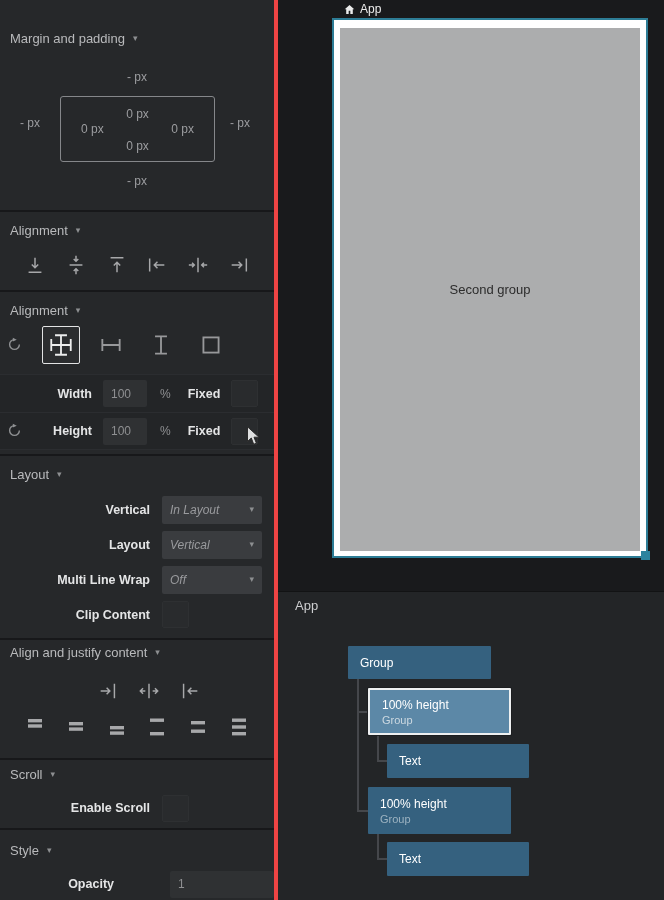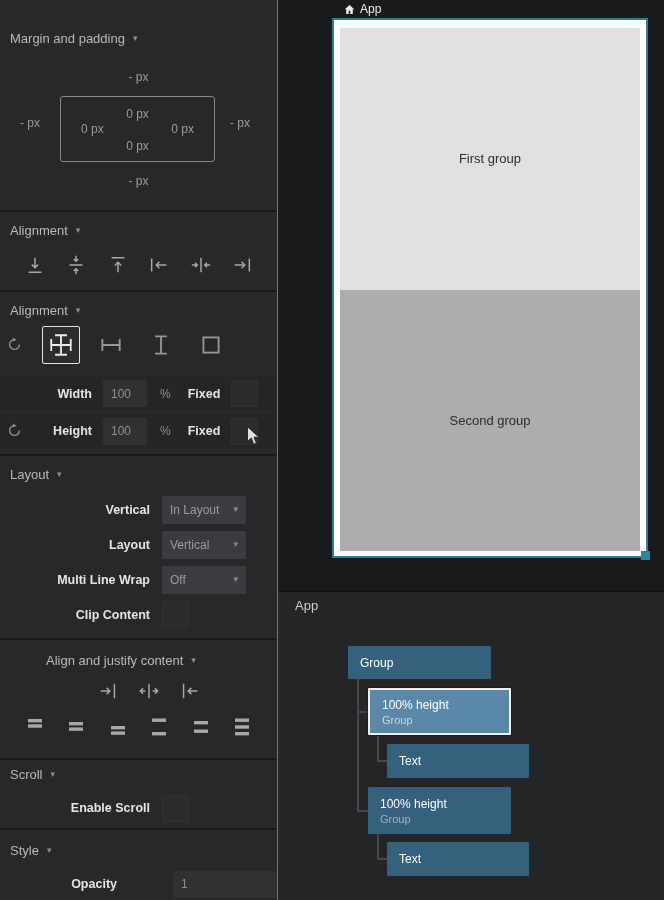--- a/index.html
+++ b/index.html
@@ -1,21 +1,21 @@
 <!DOCTYPE html>
 <html><head>
 <meta charset="utf-8">
 <style>
   * { margin:0; padding:0; box-sizing:border-box; }
   html,body { background:#101112; }
   body { font-family:"Liberation Sans","DejaVu Sans",sans-serif; }
   .app { position:relative; width:664px; height:900px; overflow:hidden; background:#18191b; }
 
   
-  .left-panel { position:absolute; left:0; top:0; width:278px; height:900px; background:#26282a; border-right:1px solid #ef4444; }
+  .left-panel { position:absolute; left:0; top:0; width:278px; height:900px; background:#26282a; border-right:4px solid #ef4444; }
   .panel-section { position:absolute; left:0; width:100%; border-bottom:2px solid #17181a; }
   .sec-header { position:absolute; left:10px; display:flex; align-items:center; gap:8px; color:#b9babc; font-size:13px; cursor:default; height:16px; }
   .chev { font-size:9px; color:#8d8f91; line-height:1; }
 
   
   .mp-label { position:absolute; color:#9c9da0; font-size:12px; line-height:14px; }
   .mp-center { left:0; right:0; text-align:center; }
   .mp-box { position:absolute; left:60px; top:96px; width:155px; height:66px; border:1px solid #85878a; border-radius:3px; }
 
   
@@ -38,21 +38,21 @@
   .flbl { text-align:right; color:#e4e5e6; font-size:12.5px; font-weight:700; }
   .w103 { width:103px; padding-right:11px; }
   .w162 { width:162px; padding-right:12px; }
   .textbox { background:#2f3133; color:#8f9092; font-size:12px; border:none; outline:none; border-radius:2px; padding:0 8px; height:27px; font-family:inherit; }
   .tb-small { width:44px; }
   .tb-wide { width:104px; }
   .unit { margin-left:13px; color:#8f9092; font-size:12px; }
   .fixed-lbl { margin-left:17px; }
   .checkbox { width:27px; height:27px; background:#292b2d; border-radius:2px; border:1px solid #2e3032; cursor:pointer; }
   .cb-ml { margin-left:11px; }
-  .dropdown { width:84px; height:28px; background:#3a3c3f; border-radius:2px; display:flex; align-items:center; justify-content:space-between; padding:4px 8px; color:#9a9b9e; font-size:12px; cursor:pointer; }
+  .dropdown { width:100px; height:28px; background:#3a3c3f; border-radius:2px; display:flex; align-items:center; justify-content:space-between; padding:4px 8px; color:#9a9b9e; font-size:12px; cursor:pointer;font-style:italic; }
 
   
   .right-area { position:absolute; left:278px; top:0; width:386px; height:900px; }
   .canvas { position:absolute; left:0; top:0; right:0; height:591px; background:#191a1c; }
   .breadcrumb { position:absolute; left:66px; top:2px; display:flex; align-items:center; gap:5px; color:#ececec; font-size:12px; cursor:pointer; }
   .frame { position:absolute; left:54px; top:18px; width:316px; height:540px; border:2px solid #2d7d96; background:#ffffff; display:flex; flex-direction:column; padding:8px 6px 5px 6px; }
   .group-box { flex:1; display:flex; align-items:center; justify-content:center; color:#2c2c2c; font-size:13px; cursor:pointer; }
   .group-first { background:#e0e0e1; }
   .group-second { background:#acadae; }
   .resize-handle { position:absolute; right:-4px; bottom:-4px; width:9px; height:9px; background:#2d839e; cursor:nwse-resize; }
@@ -212,21 +212,21 @@
           <span class="chev">▾</span>
         </div>
       </div>
       <div class="frow" style="top:141px;height:35px;">
         <div class="flbl w162">Clip Content</div>
         <div class="checkbox"></div>
       </div>
     </section>
 
     <section class="panel-section" style="top:640px;height:120px;">
-      <div class="sec-header" style="top:12px;margin-left:36px;">
+      <div class="sec-header" style="top:4px;">
         <span>Align and justify content</span>
         <span class="chev">▾</span>
       </div>
       <div class="icon-row" style="left:97px;top:40px;gap:19px;">
         <button class="icon-btn">
             <svg class="ai" viewBox="0 0 24 24">
               <path d="M19 4 V20 M4 12 H14 M10.5 8.5 L14 12 L10.5 15.5"></path>
             </svg>
           </button>
         <button class="icon-btn">
@@ -307,23 +307,20 @@
   <div class="right-area">
 
     <div class="canvas">
       <div class="breadcrumb">
         <svg width="11" height="11" viewBox="0 0 12 12">
             <path d="M6 1 L11.2 5.6 L9.6 5.6 L9.6 10.8 L6.9 10.8 L6.9 7.4 L5.1 7.4 L5.1 10.8 L2.4 10.8 L2.4 5.6 L0.8 5.6 Z" fill="#ebecec"></path>
           </svg>
         <span>App</span>
       </div>
       <div class="frame">
-        <div class="group-box group-first">
-          <span>First group</span>
-        </div>
         <div class="group-box group-second">
           <span>Second group</span>
         </div>
         <div class="resize-handle"></div>
       </div>
     </div>
 
     <div class="hierarchy">
       <div class="h-title">App</div>
 

